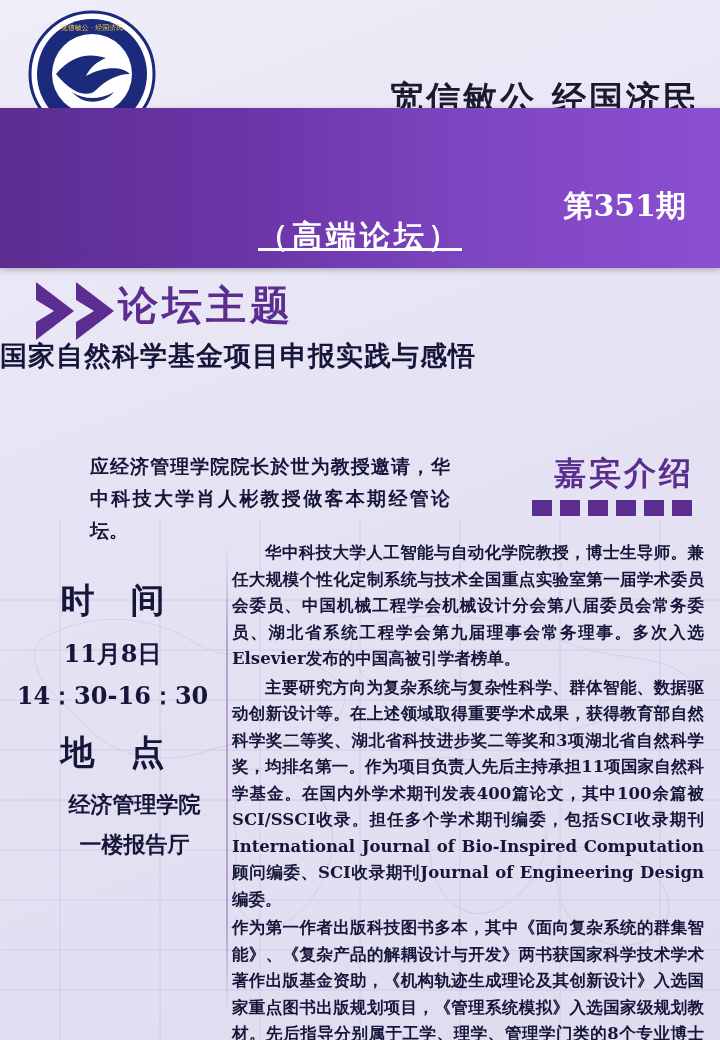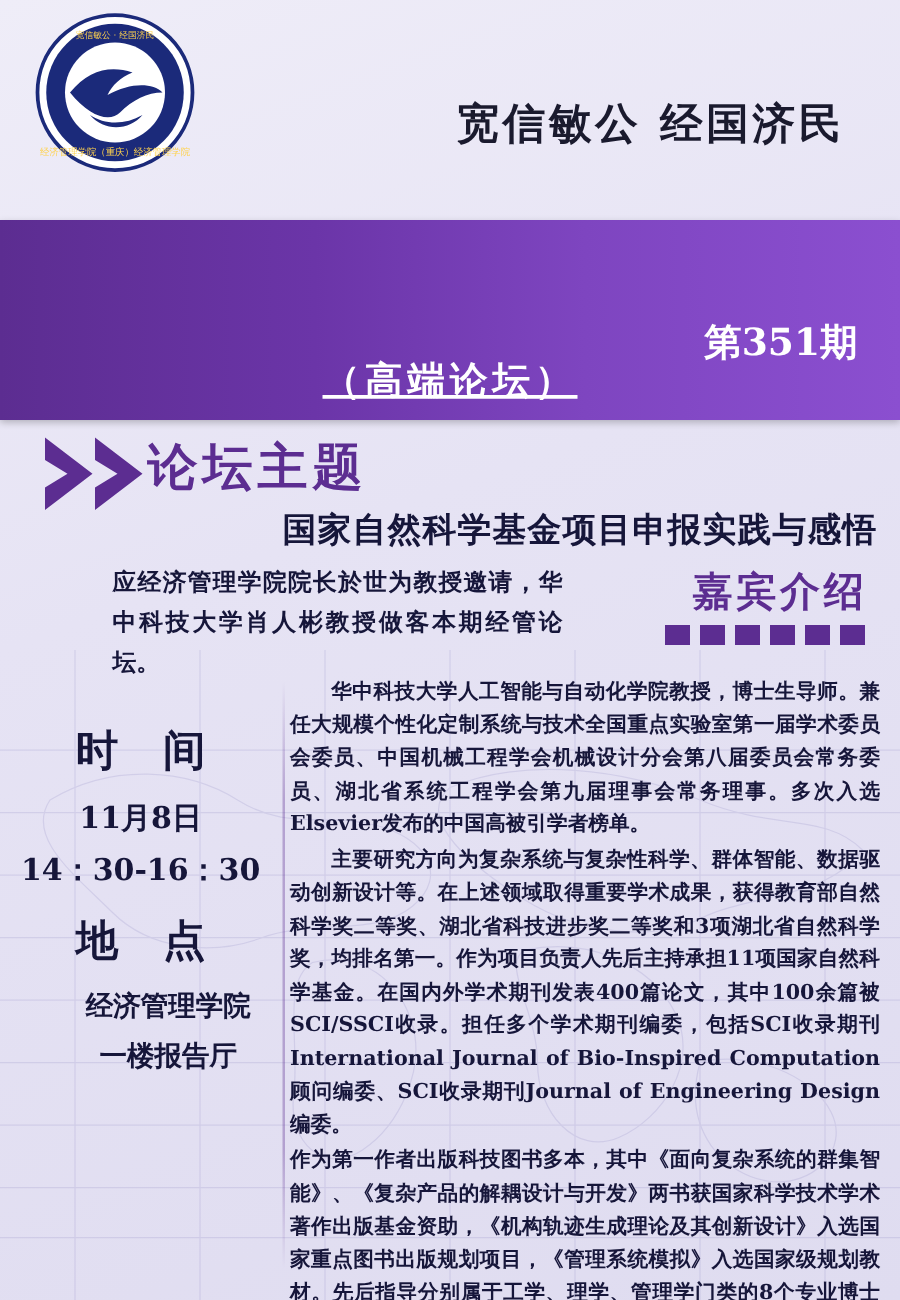--- a/index.html
+++ b/index.html
@@ -18,27 +18,27 @@
   }
   
   .watermark{
     position:absolute;left:0;top:520px;width:720px;height:520px;
     opacity:.20;pointer-events:none;
   }
   .watermark svg{width:100%;height:100%;}
 
   
   .header{
-    position:relative;height:176px;
+    position:relative;height:108px;
   }
   .logo{
     position:absolute;left:26px;top:8px;width:132px;height:132px;
   }
   .header-title{
-    position:absolute;right:44px;top:76px;
+    position:absolute;right:20px;top:76px;
     font-size:34px;font-weight:bold;color:#1a1a2e;
     letter-spacing:3px;
     font-family:"DejaVu Serif","Liberation Serif",serif;
   }
 
   
   .banner{
     position:relative;
     margin:0;
     height:160px;
@@ -79,25 +79,24 @@
     width:92px;height:62px;
   }
   .theme-label{
     position:absolute;left:118px;top:2px;
     font-size:40px;font-weight:bold;color:#5c2d91;
     letter-spacing:4px;
     font-family:"DejaVu Serif","Liberation Serif",serif;
   }
   .theme-title{
     position:absolute;left:0;right:18px;top:62px;
-    text-align:right;
+    text-align:left;
     font-size:27px;font-weight:bold;color:#16163a;
     letter-spacing:1px;
     font-family:"DejaVu Serif","Liberation Serif",serif;
-    padding-left:12px;
   }
 
   
   .invite{
     position:absolute;left:90px;top:450px;width:360px;
     font-size:19px;line-height:32px;color:#16163a;
     font-weight:bold;
     font-family:"DejaVu Serif","Liberation Serif",serif;
     text-align:justify;
   }

